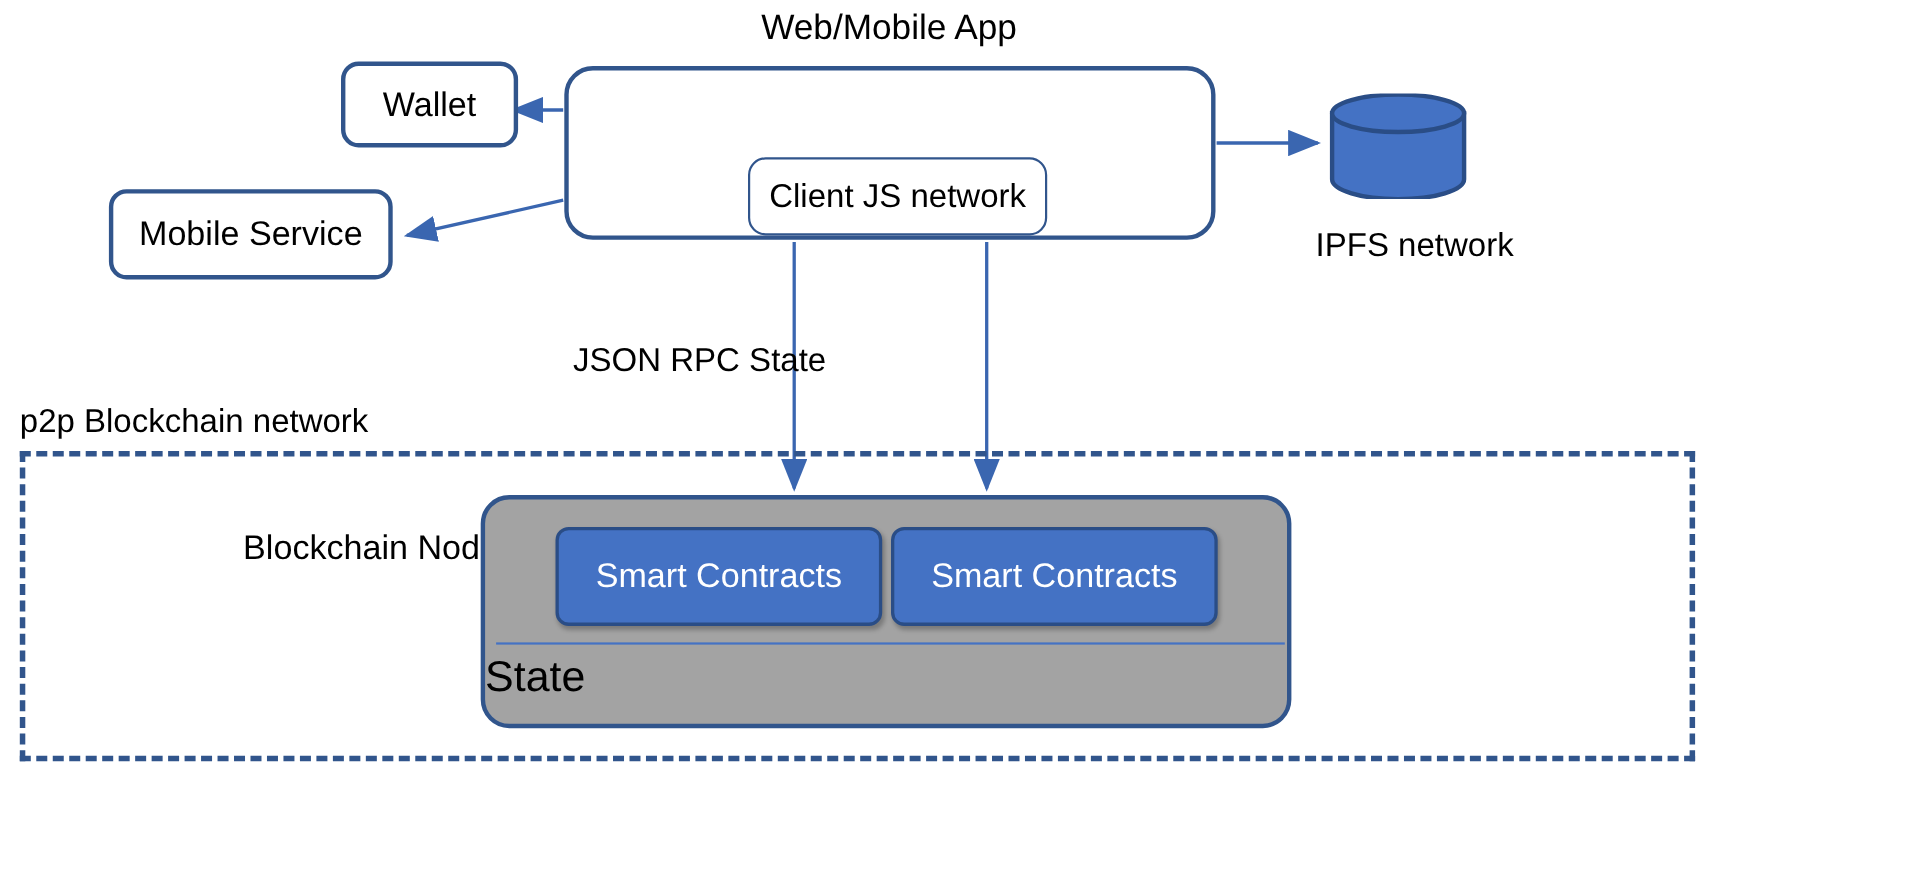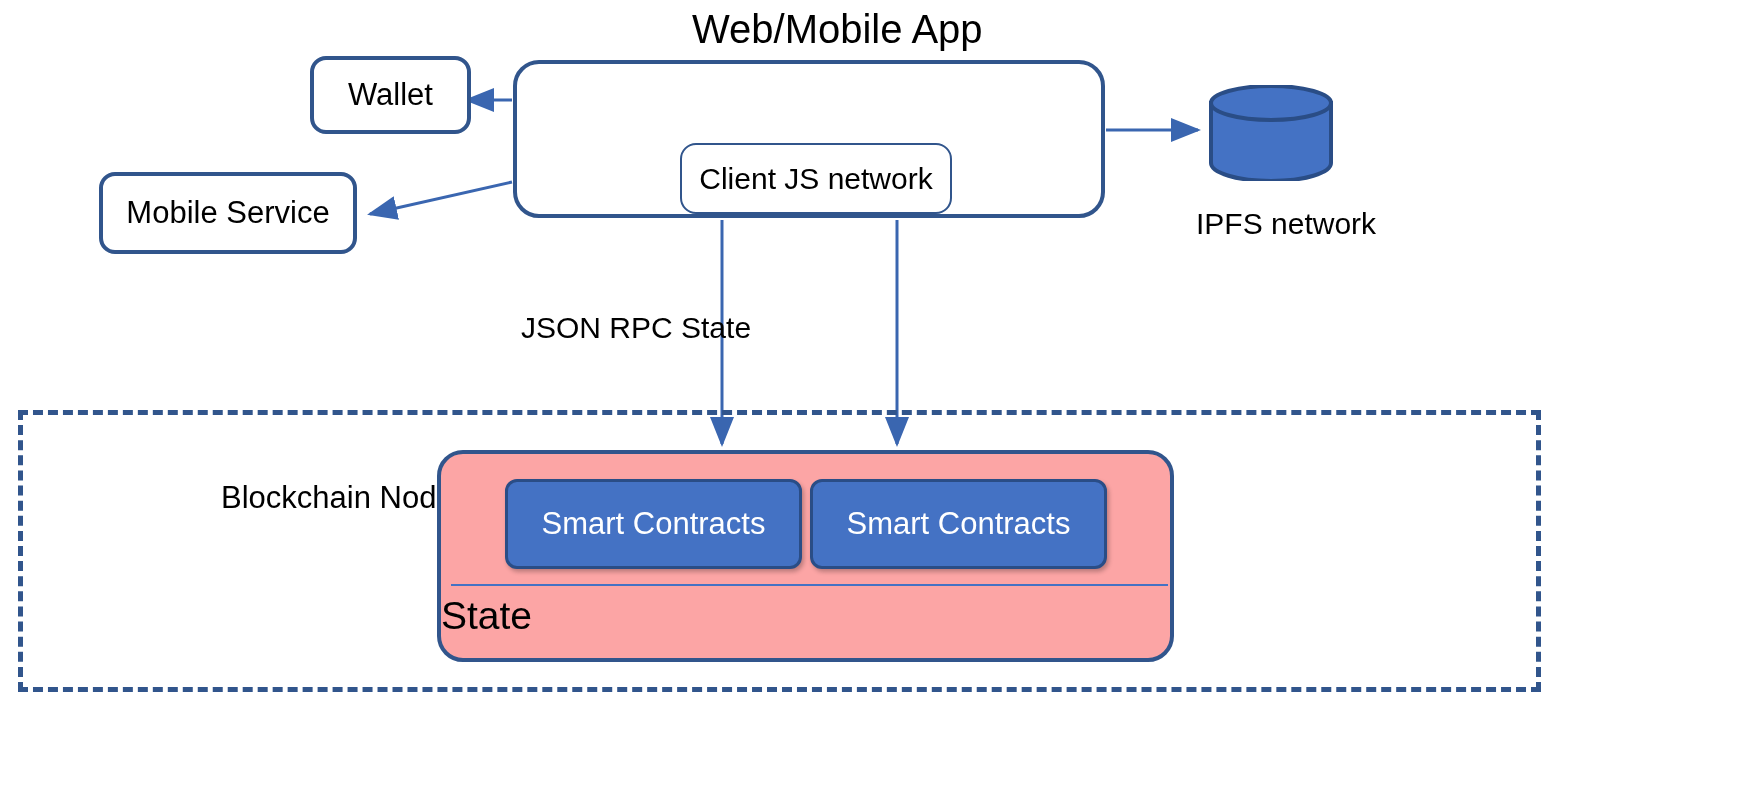--- a/index.html
+++ b/index.html
@@ -104,21 +104,21 @@
   }
 
   
   #node-box {
     position: absolute;
     box-sizing: border-box;
     left: 437px;
     top: 450px;
     width: 737px;
     height: 212px;
-    background: #fca5a5;
+    background: #a3a3a3;
     border: 4px solid #31558C;
     border-radius: 26px;
   }
 
   .sc-box {
     position: absolute;
     box-sizing: border-box;
     top: 25px;
     width: 297px;
     height: 90px;
@@ -156,21 +156,21 @@
   
   #ipfs-cyl {
     position: absolute;
     left: 1207px;
     top: 85px;
     width: 128px;
     height: 96px;
   }
 
   
-  #title-web { left: 692px; top: 7px;  font-size: 40px; }
+  #title-web { left: 692px; top: 7px;  font-size: 32px; }
   #title-html { left: 683px; top: 76px; font-size: 32px; }
   #ipfs-label { left: 1196px; top: 207px; font-size: 30px; }
   #jsonrpc-label { left: 521px; top: 311px; font-size: 30px; }
   #p2p-label { left: 18px; top: 367px; font-size: 30px; }
   #node-label { left: 221px; top: 481px; font-size: 31px; }
 </style>
 </head>
 <body>
 
 <div id="canvas">
@@ -223,20 +223,21 @@
 
   <svg id="ipfs-cyl" viewBox="0 0 128 96">
     <path d="M4,18 L4,78 A60,18 0 0 0 124,78 L124,18 Z" fill="#4472C4" stroke="#2A4D86" stroke-width="4"></path>
     <ellipse cx="64" cy="18" rx="60" ry="17" fill="#4472C4" stroke="#2A4D86" stroke-width="4"></ellipse>
   </svg>
 
   <div class="lbl" id="ipfs-label">IPFS network</div>
 
   <div class="lbl" id="jsonrpc-label">JSON RPC State</div>
 
+  <div class="lbl" id="p2p-label">p2p Blockchain network</div>
 
   <div id="p2p-box"></div>
 
   <div class="lbl" id="node-label">Blockchain Node</div>
 
   <div id="node-box">
     <div class="sc-box" id="sc-box-1">
       <span>Smart Contracts</span>
     </div>
     <div class="sc-box" id="sc-box-2">

